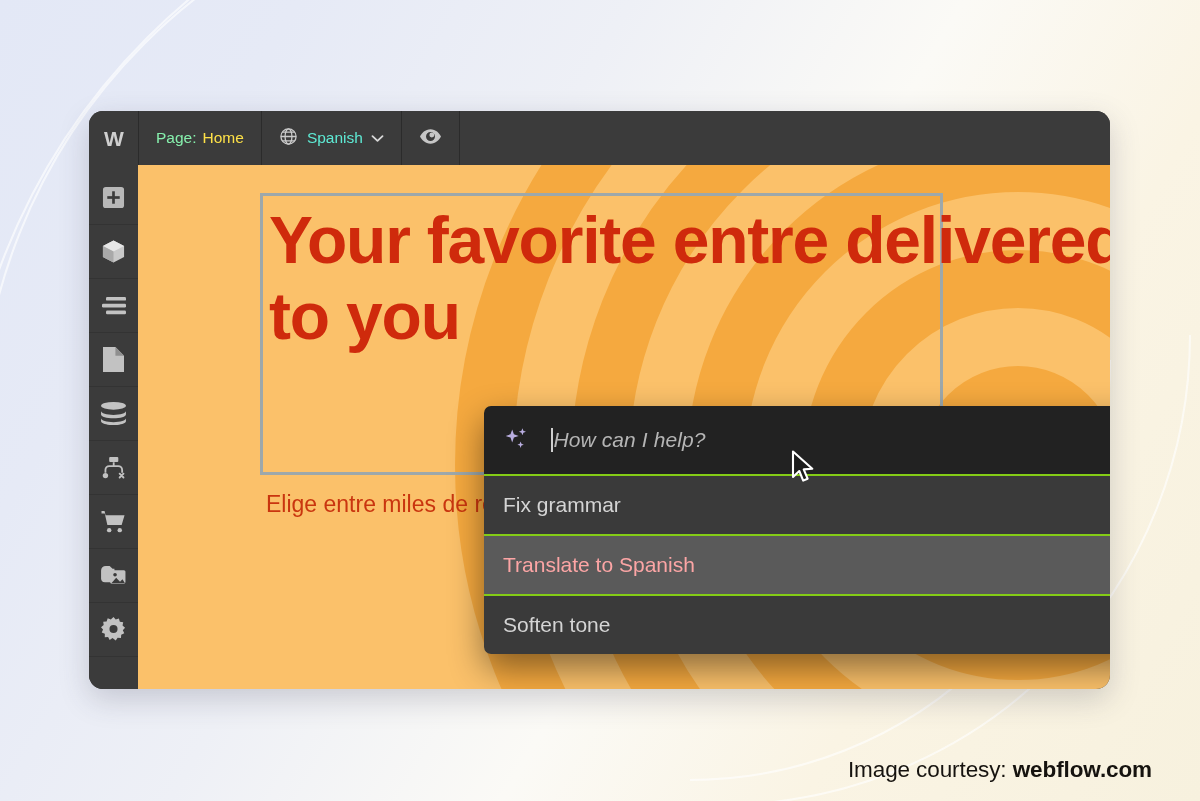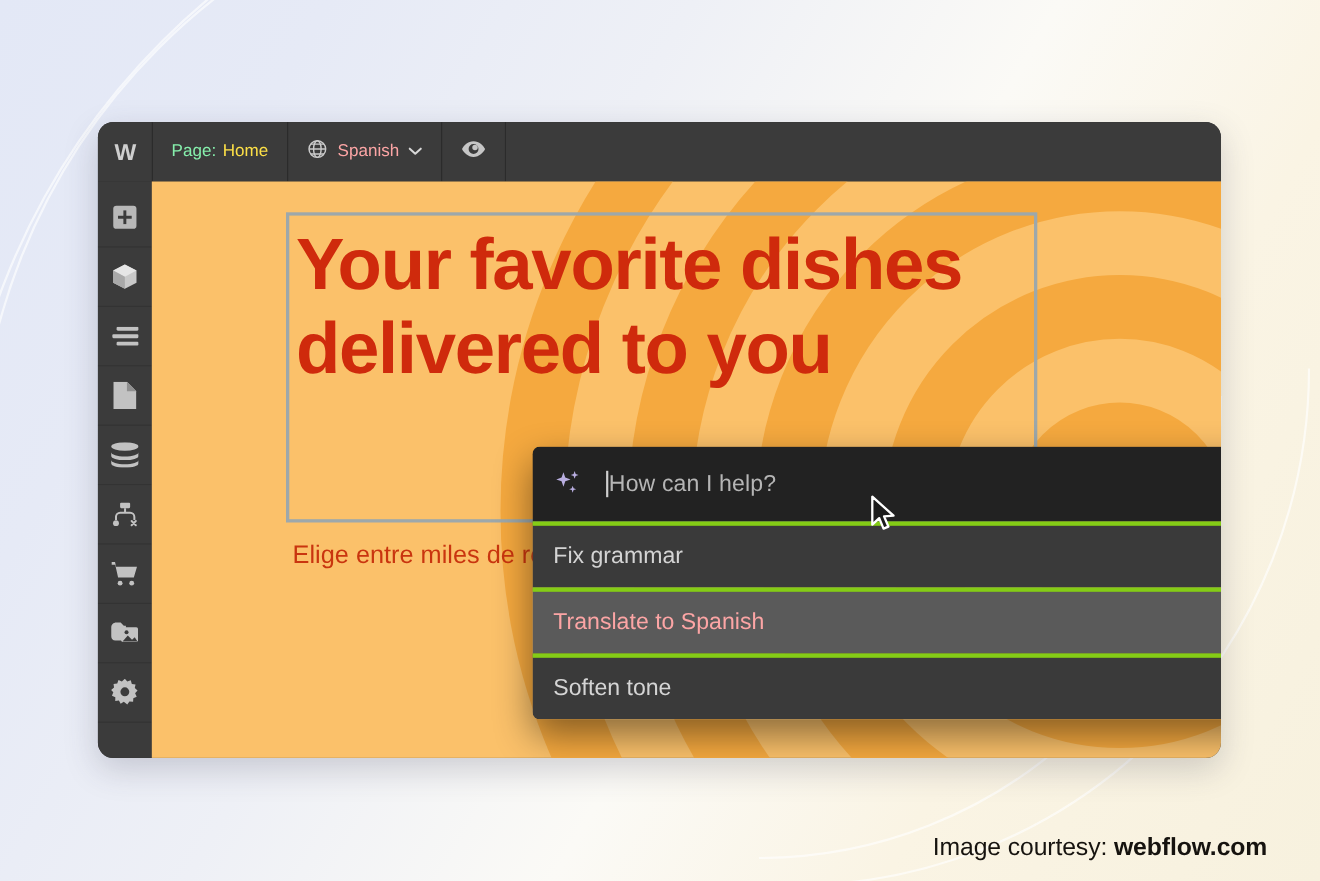--- a/index.html
+++ b/index.html
@@ -63,21 +63,21 @@
   .topbar-cell.logo { width: 50px; justify-content: center; padding: 0; }
   .wlogo {
     color: #cfcfcf;
     font-size: 21px;
     font-weight: 700;
     letter-spacing: -1px;
     line-height: 1;
   }
   .page-label { color: #86efac; }
   .page-value { color: #fde047; margin-left: 6px; }
-  .lang-text { color: #fca5a5; margin: 0 8px 0 9px; }
+  .lang-text { color: #5eead4; margin: 0 8px 0 9px; }
   .topbar-cell.eye { padding: 0 18px; }
 
   .sidebar {
     position: absolute;
     left: 0; top: 54px;
     width: 49px;
     bottom: 0;
     background: #3b3b3b;
     display: flex;
     flex-direction: column;
@@ -156,25 +156,26 @@
   .caret {
     width: 1.5px;
     height: 24px;
     background: #cfcfcf;
     margin: 0 1px 0 21px;
   }
   .palette-placeholder {
     color: #b5b5b5;
     font-size: 21px;
     letter-spacing: .1px;
+    font-style: italic;
   }
   .palette-item {
     height: 60px;
     background: #3a3a3a;
-    border-top: 4px solid #84cc16;
+    border-top: 2px solid #84cc16;
     display: flex;
     align-items: center;
     padding-left: 19px;
     color: #d4d4d4;
     font-size: 21px;
     cursor: pointer;
   }
   .palette-item.active {
     background: #5a5a5a;
     color: #fca5a5;
@@ -358,21 +359,21 @@
           <circle cx="880" cy="300" r="70" stroke-width="58"></circle>
           <circle cx="880" cy="300" r="186" stroke-width="58"></circle>
           <circle cx="880" cy="300" r="302" stroke-width="58"></circle>
           <circle cx="880" cy="300" r="418" stroke-width="58"></circle>
           <circle cx="880" cy="300" r="534" stroke-width="58"></circle>
         </g>
       </svg>
 
       <div class="selection"></div>
 
-      <h1 class="hero-h1">Your favorite dishes delivered to you</h1>
+      <h1 class="hero-h1">Your favorite entre delivered to you</h1>
 
       <p class="hero-p">Elige entre miles de restaurantes de todo el país.</p>
 
     </div>
 
     <div class="palette">
 
       <div class="palette-input-row">
         <span class="sparkle-icon">
           <svg width="28" height="28" viewBox="0 0 28 28" fill="#b9aee0">

